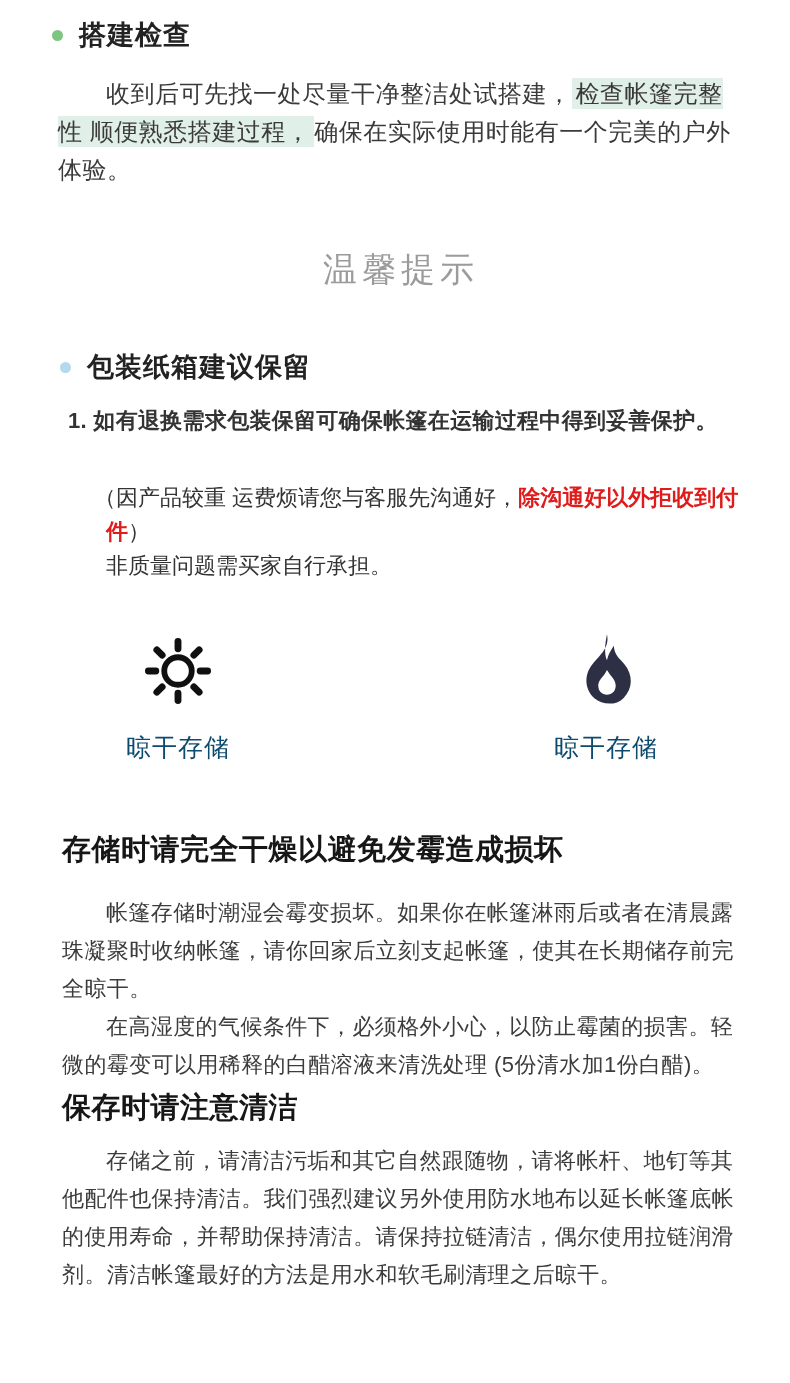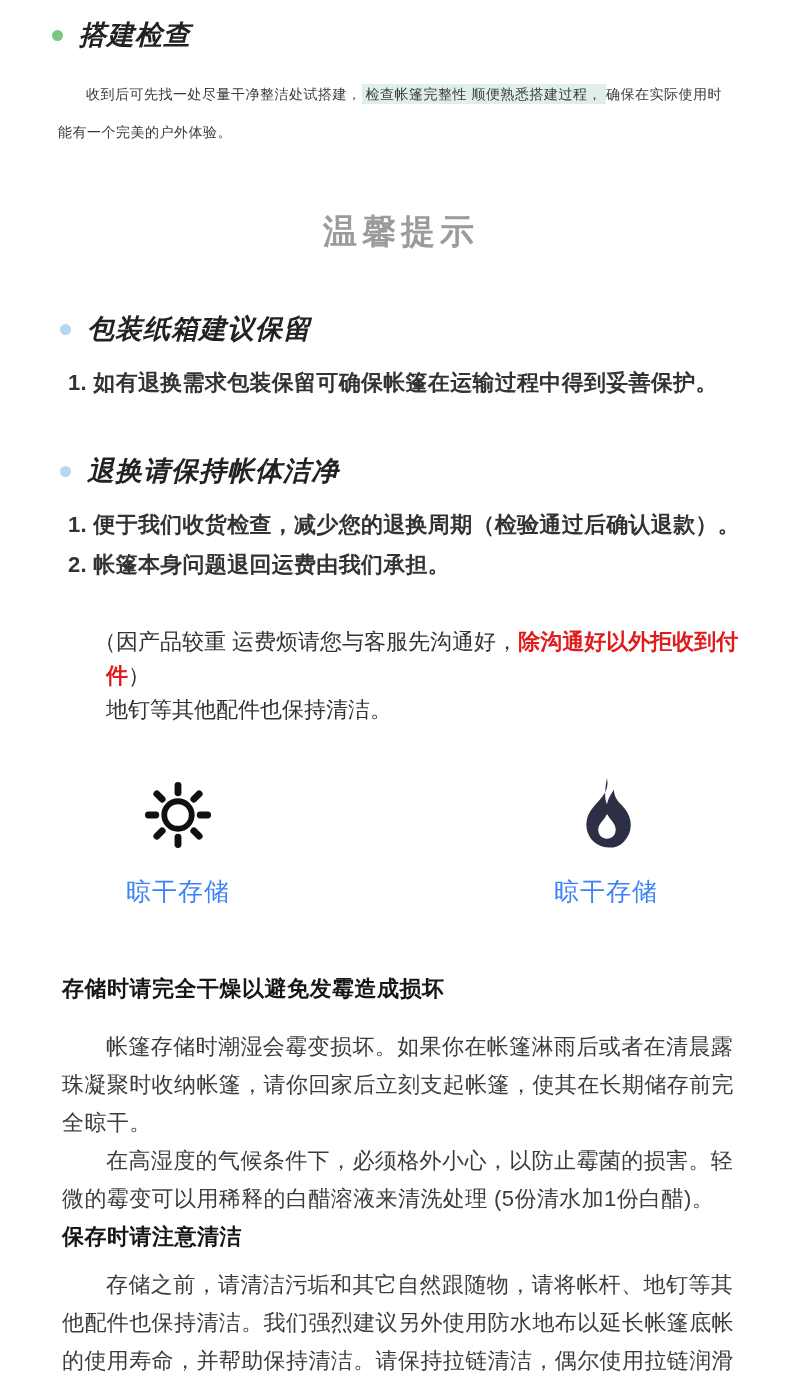--- a/index.html
+++ b/index.html
@@ -29,44 +29,43 @@
     border-radius: 50%;
     flex: 0 0 auto;
   }
   .bullet-dot.green { background: #7cc67f; }
   .bullet-dot.blue  { background: #b3d9ee; }
   .bullet-head .head-text {
     font-size: 27px;
     font-weight: bold;
     color: #222222;
     letter-spacing: 1px;
-    font-style: italic;
   }
 
   
   .sec-setup { padding: 17px 0 0 52px; }
   .setup-para {
     margin: 22px 55px 0 58px;
-    font-size: 14px;
+    font-size: 24px;
     line-height: 38px;
     color: #3a3a3a;
     text-indent: 2em;
     letter-spacing: 0.5px;
   }
   .hl {
     background: #e0efe7;
     padding: 2px 4px;
   }
 
   
   .tips-title {
     margin-top: 58px;
     text-align: center;
     font-size: 34px;
-    font-weight: bold;
+    font-weight: normal;
     letter-spacing: 5px;
     color: #9b9b9b;
     padding-left: 12px;
   }
 
   
   .sec-tips1 { padding: 56px 0 0 60px; }
   .sec-tips2 { padding: 50px 0 0 60px; }
   .tip-list { margin: 16px 40px 0 8px; list-style: none; }
   .tip-list li {
@@ -100,28 +99,28 @@
   }
   .icon-box {
     height: 92px;
     display: flex;
     align-items: center;
     justify-content: center;
   }
   .icon-label {
     margin-top: 14px;
     font-size: 25px;
-    color: #3b82f6;
+    color: #0c4a6e;
     letter-spacing: 1px;
   }
 
   
   .care { padding: 0 52px 0 62px; }
   .care-head {
-    font-size: 22px;
+    font-size: 29px;
     font-weight: bold;
     color: #161616;
     letter-spacing: 0.5px;
   }
   .care-para {
     font-size: 22px;
     line-height: 38px;
     color: #3c3c3c;
     text-indent: 2em;
     letter-spacing: 0.4px;
@@ -150,34 +149,24 @@
   <div class="sec-tips1">
     <div class="bullet-head">
       <span class="bullet-dot blue"></span>
       <span class="head-text">包装纸箱建议保留</span>
     </div>
     <ul class="tip-list">
       <li>1. 如有退换需求包装保留可确保帐篷在运输过程中得到妥善保护。</li>
     </ul>
   </div>
 
-  <div class="sec-tips2">
-    <div class="bullet-head">
-      <span class="bullet-dot blue"></span>
-      <span class="head-text">退换请保持帐体洁净</span>
-    </div>
-    <ul class="tip-list">
-      <li>1. 便于我们收货检查，减少您的退换周期（检验通过后确认退款）。</li>
-      <li>2. 帐篷本身问题退回运费由我们承担。</li>
-    </ul>
-  </div>
 
   <div class="note-block">
     <div class="note-line1"><span>（因产品较重 运费烦请您与客服先沟通好，</span><span class="note-red">除沟通好以外拒收到付件</span><span>）</span></div>
-    <div class="note-line2">地钉等其他配件也保持清洁。</div>
+    <div class="note-line2">非质量问题需买家自行承担。</div>
   </div>
 
   <div class="icons-row">
 
     <div class="icon-col">
       <div class="icon-box">
         <svg width="74" height="74" viewBox="0 0 70 70" aria-hidden="true">
           <circle cx="35" cy="35" r="13" fill="none" stroke="#101010" stroke-width="5.5"></circle>
           <g stroke="#101010" stroke-width="6.5" stroke-linecap="round">
             <line x1="35" y1="7" x2="35" y2="14"></line>

